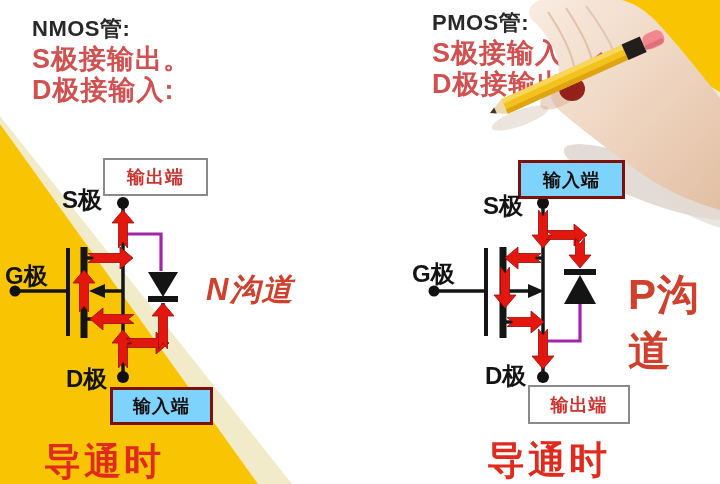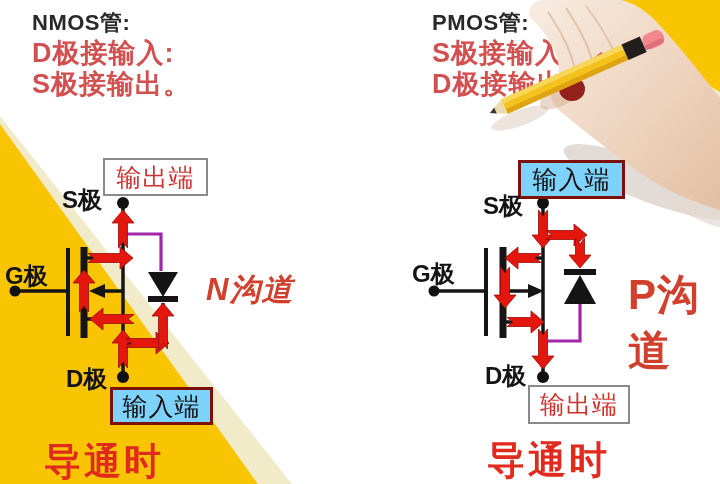--- a/index.html
+++ b/index.html
@@ -9,21 +9,21 @@
   }
   .layer{position:absolute;left:0;top:0;width:720px;height:484px;}
   .abs{position:absolute;}
   
   .hdr-black{font-size:22px;font-weight:800;color:#282828;letter-spacing:0.5px;}
   .hdr-red{font-size:27px;font-weight:700;color:#d25050;letter-spacing:1px;line-height:31px;}
   
   .term{font-size:24px;font-weight:600;color:#141414;}
   
   .box{display:flex;align-items:center;justify-content:center;
-       font-weight:400;font-size:25px;letter-spacing:1px;box-sizing:border-box;}
+       font-weight:700;font-size:18px;letter-spacing:1px;box-sizing:border-box;}
   .box-white{background:#ffffff;border:2px solid #8a8a8a;color:#cc3430;}
   .box-red{background:#7dd3fc;border:3px solid #7e100a;color:#161010;}
   
   .channel-txt{font-size:31px;font-weight:700;color:#d0402c;letter-spacing:1px;}
   .state-txt{font-size:37px;font-weight:700;color:#df2a1d;letter-spacing:3px;}
   .z1{z-index:1}.z2{z-index:2}.z3{z-index:3}
 </style>
 </head>
 <body>
 
@@ -130,24 +130,24 @@
     </g>
 
     <circle cx="123" cy="203" r="6" fill="#111"></circle>
     <circle cx="123" cy="377" r="6" fill="#111"></circle>
     <circle cx="15" cy="291" r="5.5" fill="#111"></circle>
     <circle cx="543" cy="203" r="6" fill="#111"></circle>
     <circle cx="543" cy="377" r="6" fill="#111"></circle>
     <circle cx="434" cy="291" r="5.5" fill="#111"></circle>
   </svg>
 
-  <div class="abs z3" style="left:32px;top:8px;">
+  <div class="abs z3" style="left:32px;top:14px;">
     <div class="hdr-black">NMOS管:</div>
+    <div class="hdr-red">S极接输出。</div>
     <div class="hdr-red">D极接输入:</div>
-    <div class="hdr-red">S极接输出。</div>
   </div>
 
   <div class="abs z3 box box-white" style="left:103px;top:158px;width:105px;height:38px;">输出端</div>
   <div class="abs z3 term" style="left:62px;top:184px;">S极</div>
   <div class="abs z3 term" style="left:5px;top:260px;">G极</div>
   <div class="abs z3 term" style="left:66px;top:363px;">D极</div>
   <div class="abs z3 box box-red" style="left:110px;top:387px;width:103px;height:38px;">输入端</div>
   <div class="abs z3 channel-txt" style="left:206px;top:269px;font-style:italic;">N沟道</div>
   <div class="abs z3 state-txt" style="left:44px;top:437px;">导通时</div>
 

